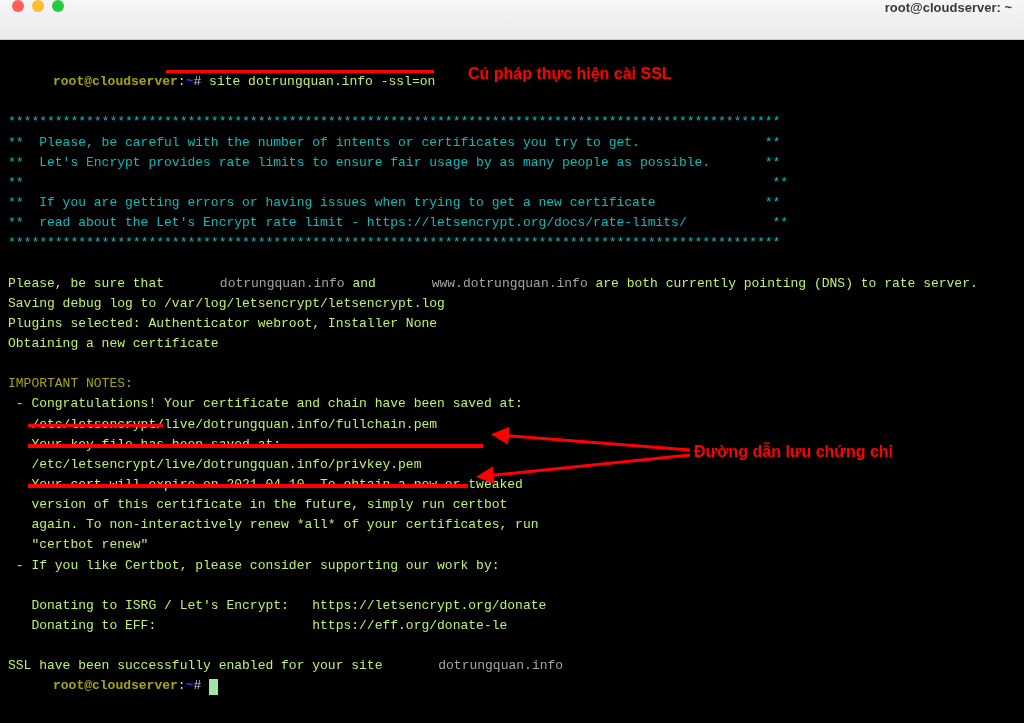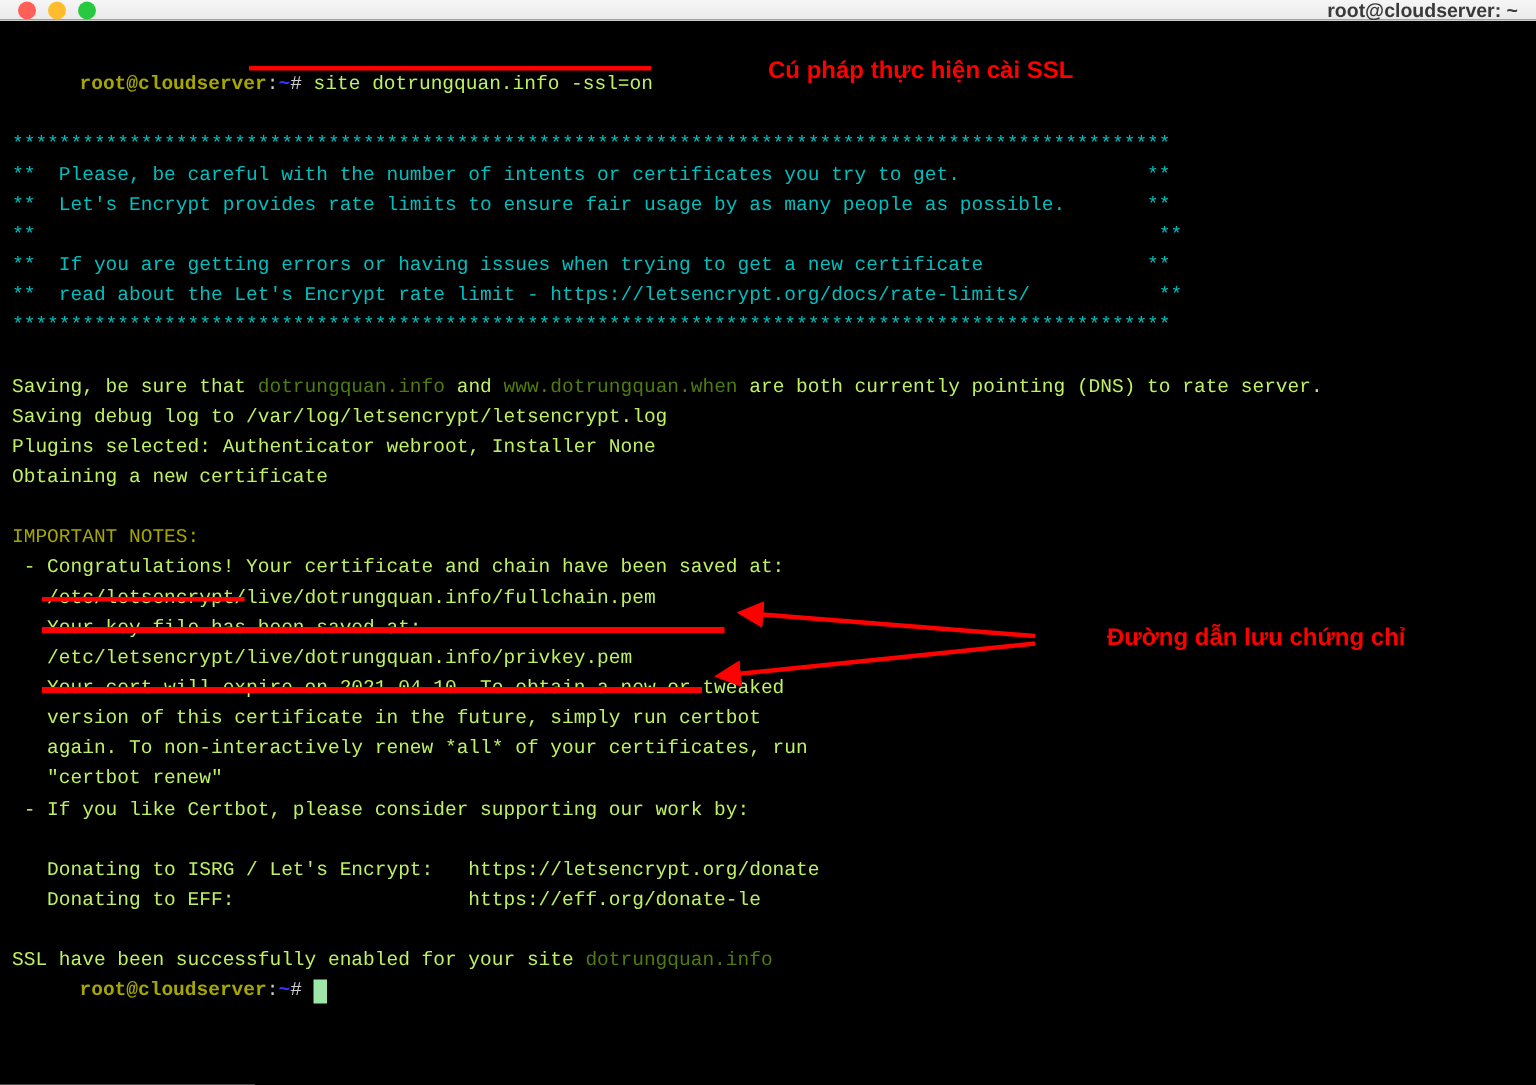--- a/index.html
+++ b/index.html
@@ -12,25 +12,24 @@
       overflow: hidden;
     }
     .terminal-window {
       width: 1024px;
       height: 723px;
       background: #000;
       display: flex;
       flex-direction: column;
     }
     .titlebar {
-      height: 14px;
+      height: 40px;
       background: linear-gradient(#f6f6f6, #eaeaea);
       border-bottom: 1px solid #ccc;
       display: flex;
-      align-items: center;
       position: relative;
     }
     .traffic-lights {
       display: flex;
       gap: 8px;
       margin-left: 12px;
     }
     .tl { width: 12px; height: 12px; border-radius: 50%; }
     .tl.red { background: #ff5f57; }
     .tl.yellow { background: #ffbd2e; }
@@ -49,35 +48,34 @@
       padding: 12px 8px 8px 8px;
       color: #00c400;
       font-family: Menlo, Monaco, "Courier New", monospace;
       font-size: 13px;
       line-height: 1.55;
       white-space: pre;
       position: relative;
       overflow: hidden;
     }
     .green { color: #bef264; }
-    .bright-green { color: #4d7c0f; }
+    .bright-green { color: #a3a3a3; margin-left: 48px; }
     .cyan { color: #00bfbf; }
     .yellow-t { color: #a6a600; }
     .prompt-host { color: #a6a600; font-weight: bold; margin-left: 45px; }
     .prompt-tilde { color: #3333ff; font-weight: bold; }
     .normal { color: #cfcfcf; }
 
     .annotation {
       position: absolute;
       font-family: Arial, sans-serif;
       font-weight: 700;
       font-size: 16px;
       color: #ff0000;
       white-space: nowrap;
-      margin-left: 44px;
     }
     .underline-mark {
       position: absolute;
       background: #ff0000;
       height: 3px;
     }
 
     .cursor {
       display: inline-block;
       width: 9px;
@@ -111,21 +109,21 @@
 <span class="prompt-host">root@cloudserver</span><span class="normal">:</span><span class="prompt-tilde">~</span><span class="normal">#</span><span class="normal"> </span><span class="green">site dotrungquan.info -ssl=on</span>
 <span class="green"> </span>
 <span class="cyan">***************************************************************************************************</span>
 <span class="cyan">**  Please, be careful with the number of intents or certificates you try to get.                **</span>
 <span class="cyan">**  Let's Encrypt provides rate limits to ensure fair usage by as many people as possible.       **</span>
 <span class="cyan">**                                                                                                **</span>
 <span class="cyan">**  If you are getting errors or having issues when trying to get a new certificate              **</span>
 <span class="cyan">**  read about the Let's Encrypt rate limit - https://letsencrypt.org/docs/rate-limits/           **</span>
 <span class="cyan">***************************************************************************************************</span>
 <span class="green"> </span>
-<span class="green">Saving, be sure that </span><span class="bright-green">dotrungquan.info</span><span class="green"> and </span><span class="bright-green">www.dotrungquan.when</span><span class="green"> are both currently pointing (DNS) to rate server.</span>
+<span class="green">Please, be sure that </span><span class="bright-green">dotrungquan.info</span><span class="green"> and </span><span class="bright-green">www.dotrungquan.info</span><span class="green"> are both currently pointing (DNS) to rate server.</span>
 <span class="green">Saving debug log to /var/log/letsencrypt/letsencrypt.log</span>
 <span class="green">Plugins selected: Authenticator webroot, Installer None</span>
 <span class="green">Obtaining a new certificate</span>
 <span class="green"> </span>
 <span class="yellow-t">IMPORTANT NOTES:</span>
 <span class="green"> - Congratulations! Your certificate and chain have been saved at:</span>
 <span class="green">   /etc/letsencrypt/live/dotrungquan.info/fullchain.pem</span>
 <span class="green">   Your key file has been saved at:</span>
 <span class="green">   /etc/letsencrypt/live/dotrungquan.info/privkey.pem</span>
 <span class="green">   Your cert will expire on 2021-04-10. To obtain a new or tweaked</span>

